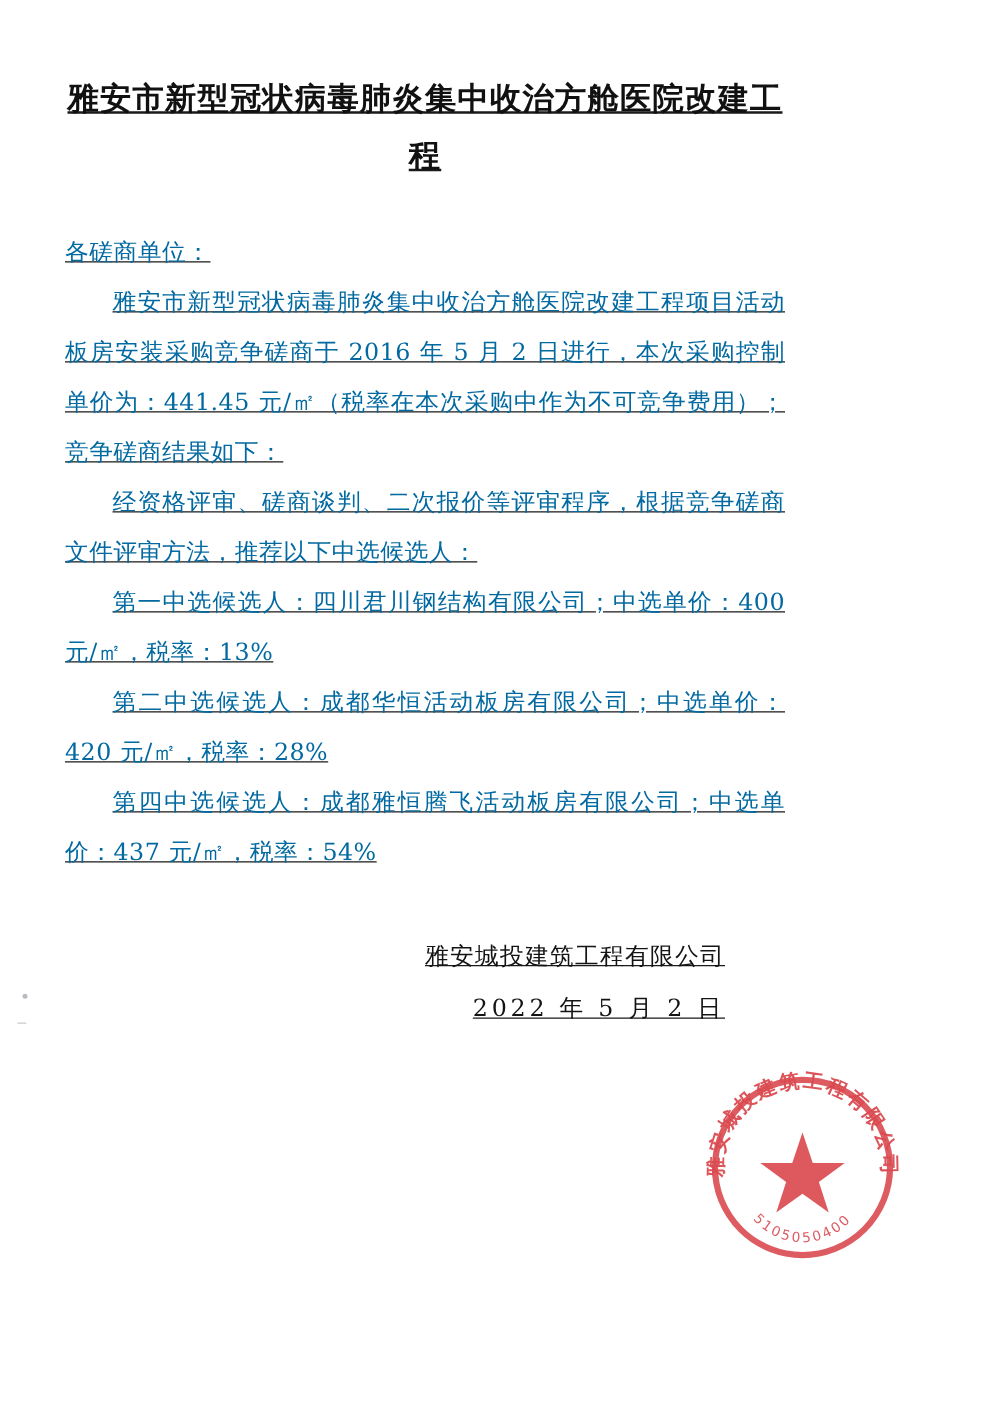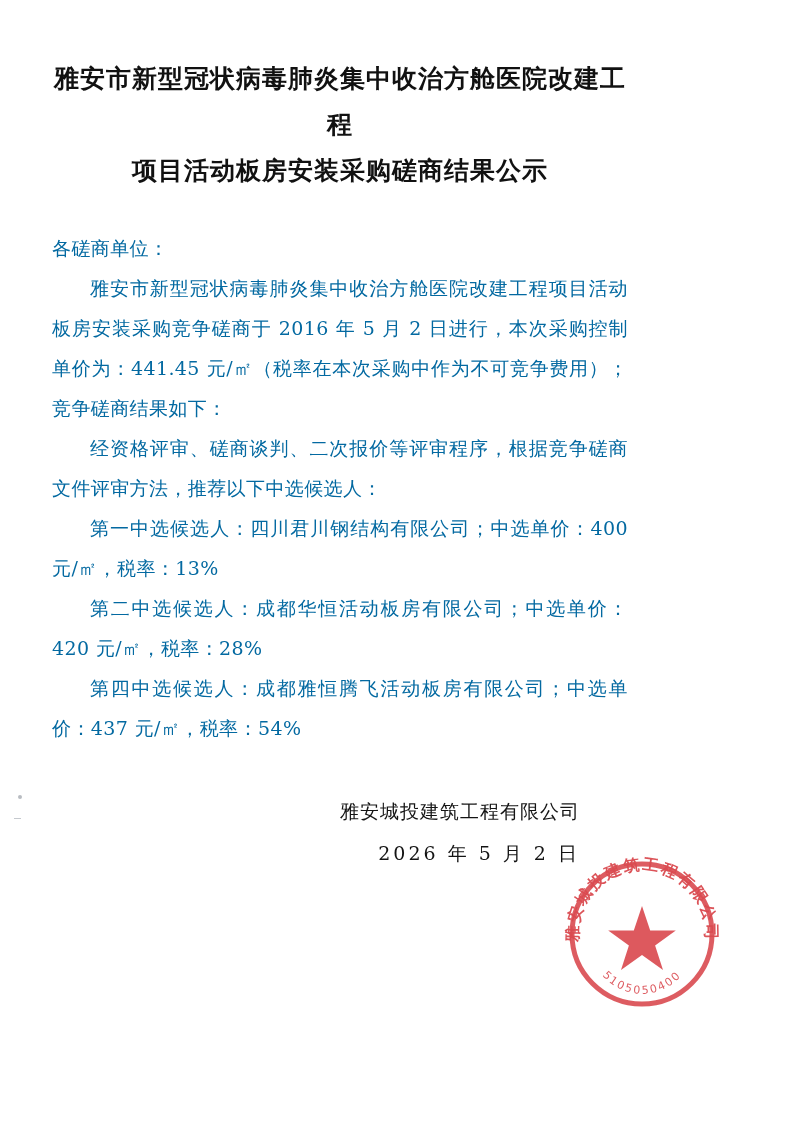--- a/index.html
+++ b/index.html
@@ -14,20 +14,21 @@
     color: #1a1a1a;
     position: relative;
     overflow: hidden;
   }
   .page {
     position: relative;
     width: 680px;
     height: 1131px;
     box-sizing: border-box;
     padding: 40px 52px 0 52px;
+    text-decoration: underline;
   }
   .title-block {
     text-align: center;
     margin-top: 16px;
   }
   .title-line {
     font-size: 25px;
     font-weight: bold;
     letter-spacing: 1px;
     line-height: 46px;
@@ -98,35 +99,34 @@
     opacity: .8;
   }
 </style>
 </head>
 <body>
 
 <div class="page">
 
   <div class="title-block">
     <div class="title-line">雅安市新型冠状病毒肺炎集中收治方舱医院改建工程</div>
-    <div class="title-line">项目活动板房安装采购磋商结果公示</div>
   </div>
 
   <div class="body-block">
     <p class="para">各磋商单位：</p>
     <p class="para indent">雅安市新型冠状病毒肺炎集中收治方舱医院改建工程项目活动板房安装采购竞争磋商于 2016 年 5 月 2 日进行，本次采购控制单价为：441.45 元/㎡（税率在本次采购中作为不可竞争费用）；竞争磋商结果如下：</p>
     <p class="para indent">经资格评审、磋商谈判、二次报价等评审程序，根据竞争磋商文件评审方法，推荐以下中选候选人：</p>
     <p class="para indent">第一中选候选人：四川君川钢结构有限公司；中选单价：400 元/㎡，税率：13%</p>
     <p class="para indent">第二中选候选人：成都华恒活动板房有限公司；中选单价：420 元/㎡，税率：28%</p>
     <p class="para indent">第四中选候选人：成都雅恒腾飞活动板房有限公司；中选单价：437 元/㎡，税率：54%</p>
   </div>
 
   <div class="sig-block">
     <div class="sig-line">雅安城投建筑工程有限公司</div>
-    <div class="sig-date">2026 年 5 月 2 日</div>
+    <div class="sig-date">2022 年 5 月 2 日</div>
   </div>
 
   <div class="seal">
     <svg width="172" height="172" viewBox="0 0 172 172" xmlns="http://www.w3.org/2000/svg">
       <defs>
         <path id="topArc" d="M 22,86 A 64,64 0 0 1 150,86"></path>
         <path id="botArc" d="M 40,118 A 52,52 0 0 0 132,118"></path>
       </defs>
       <circle cx="86" cy="86" r="70" fill="none" stroke="#d2232a" stroke-width="5" opacity="0.9"></circle>
       <polygon points="86,58 94.2,82.4 119.8,82.4 99.1,97.6 107.0,122.0 86,107.0 65.0,122.0 72.9,97.6 52.2,82.4 77.8,82.4" fill="#d2232a" opacity="0.92"></polygon>

